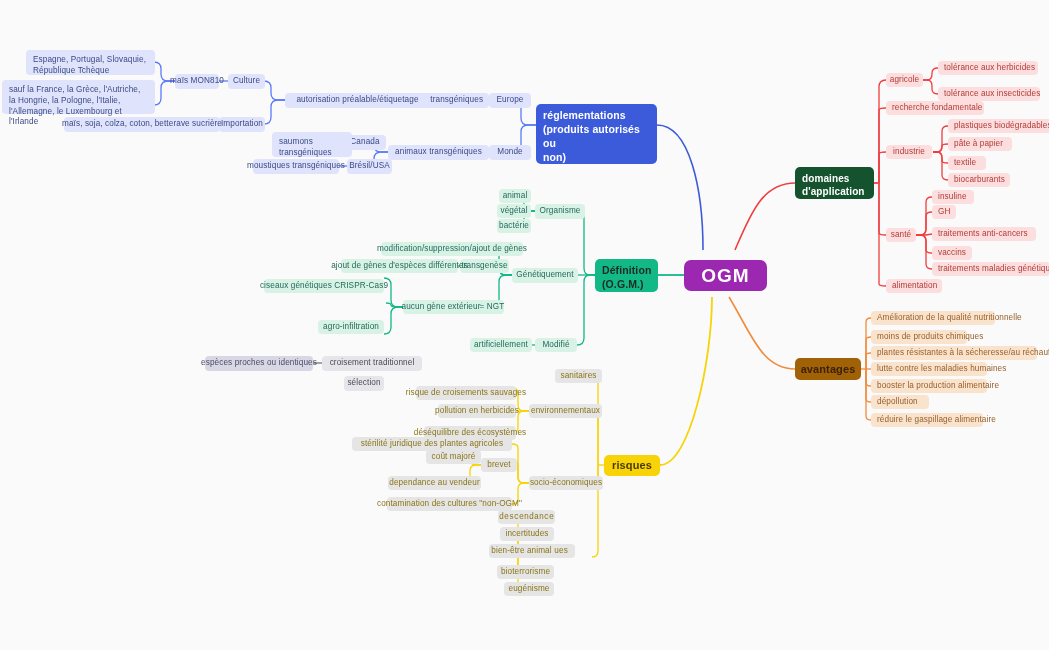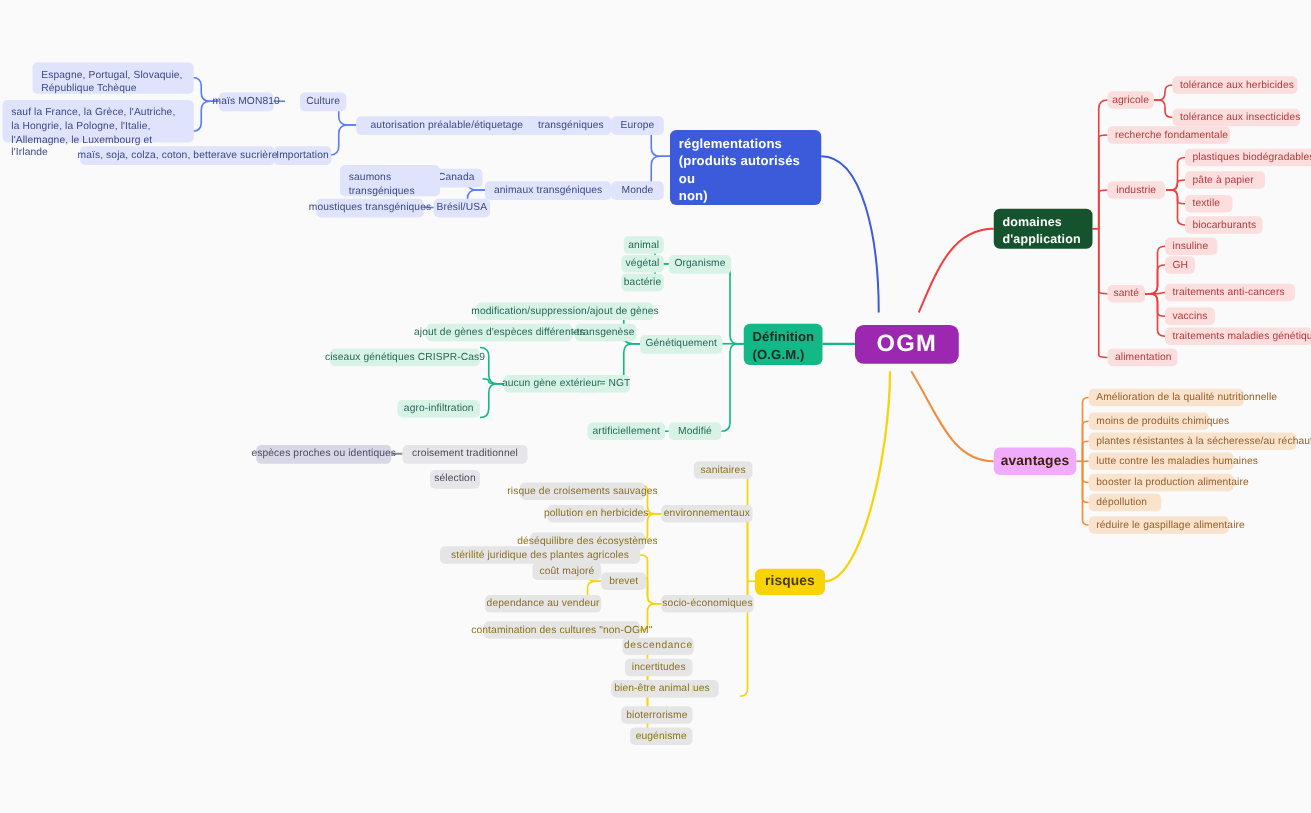--- a/index.html
+++ b/index.html
@@ -35,21 +35,21 @@
     border-radius:7px;
     justify-content:center;
     letter-spacing:1px;
   }
 
   
   .hub{color:#fff;font-size:11.5px;font-weight:700;border-radius:5px;padding:6px 9px;}
   .hub-blue{background:#3b5bdb;}
   .hub-green{background:#12b886;color:#1b2b24;}
   .hub-red{background:#14532d;}
-  .hub-orange{background:#f0abfc;color:#3b2208;}
+  .hub-orange{background:#a16207;color:#3b2208;}
   .hub-yellow{background:#f7d308;color:#4a3c00;}
 
   
   .chip{font-size:8.2px;padding:4px 6px;border-radius:4px;}
   .blue   {background:#dfe3fb;color:#3b4a86;}
   .green  {background:#d8f2e6;color:#24695a;}
   .red    {background:#fbdedd;color:#b23b38;}
   .orange {background:#fae3cd;color:#96602b;}
   .yellow {background:#e5e5e5;color:#8a7417;}
   .gray   {background:#e6e6ea;color:#4a4a55;}
@@ -214,21 +214,21 @@
   </div>
 
   <div class="node chip blue t-center" style="left:489px;top:93px;width:42px;height:15px;justify-content:center;">Europe</div>
   <div class="node chip blue t-center" style="left:489px;top:145px;width:42px;height:15px;justify-content:center;">Monde</div>
 
   <div class="node chip blue t-center" style="left:388px;top:93px;width:101px;height:15px;justify-content:center;">végétaux transgéniques</div>
   <div class="node chip blue t-center" style="left:388px;top:145px;width:101px;height:15px;justify-content:center;">animaux transgéniques</div>
 
   <div class="node chip blue t-center" style="left:285px;top:93px;width:145px;height:15px;justify-content:center;">autorisation préalable/étiquetage</div>
 
-  <div class="node chip blue t-center" style="left:240px;top:74px;width:37px;height:15px;justify-content:center;">Culture</div>
+  <div class="node chip blue t-center" style="left:228px;top:74px;width:37px;height:15px;justify-content:center;">Culture</div>
   <div class="node chip blue t-center" style="left:219px;top:117px;width:46px;height:15px;justify-content:center;">Importation</div>
 
   <div class="node chip blue t-center" style="left:175px;top:74px;width:44px;height:15px;justify-content:center;">maïs MON810</div>
 
   <div class="node chip blue wrap pad" style="left:26px;top:50px;width:129px;height:25px;">Espagne, Portugal, Slovaquie, République Tchèque</div>
 
   <div class="node chip blue wrap pad" style="left:2px;top:80px;width:153px;height:34px;">sauf la France, la Grèce, l'Autriche, la Hongrie, la Pologne, l'Italie, l'Allemagne, le Luxembourg et l'Irlande</div>
 
   <div class="node chip blue t-center" style="left:64px;top:117px;width:156px;height:15px;justify-content:center;">maïs, soja, colza, coton, betterave sucrière</div>
 

